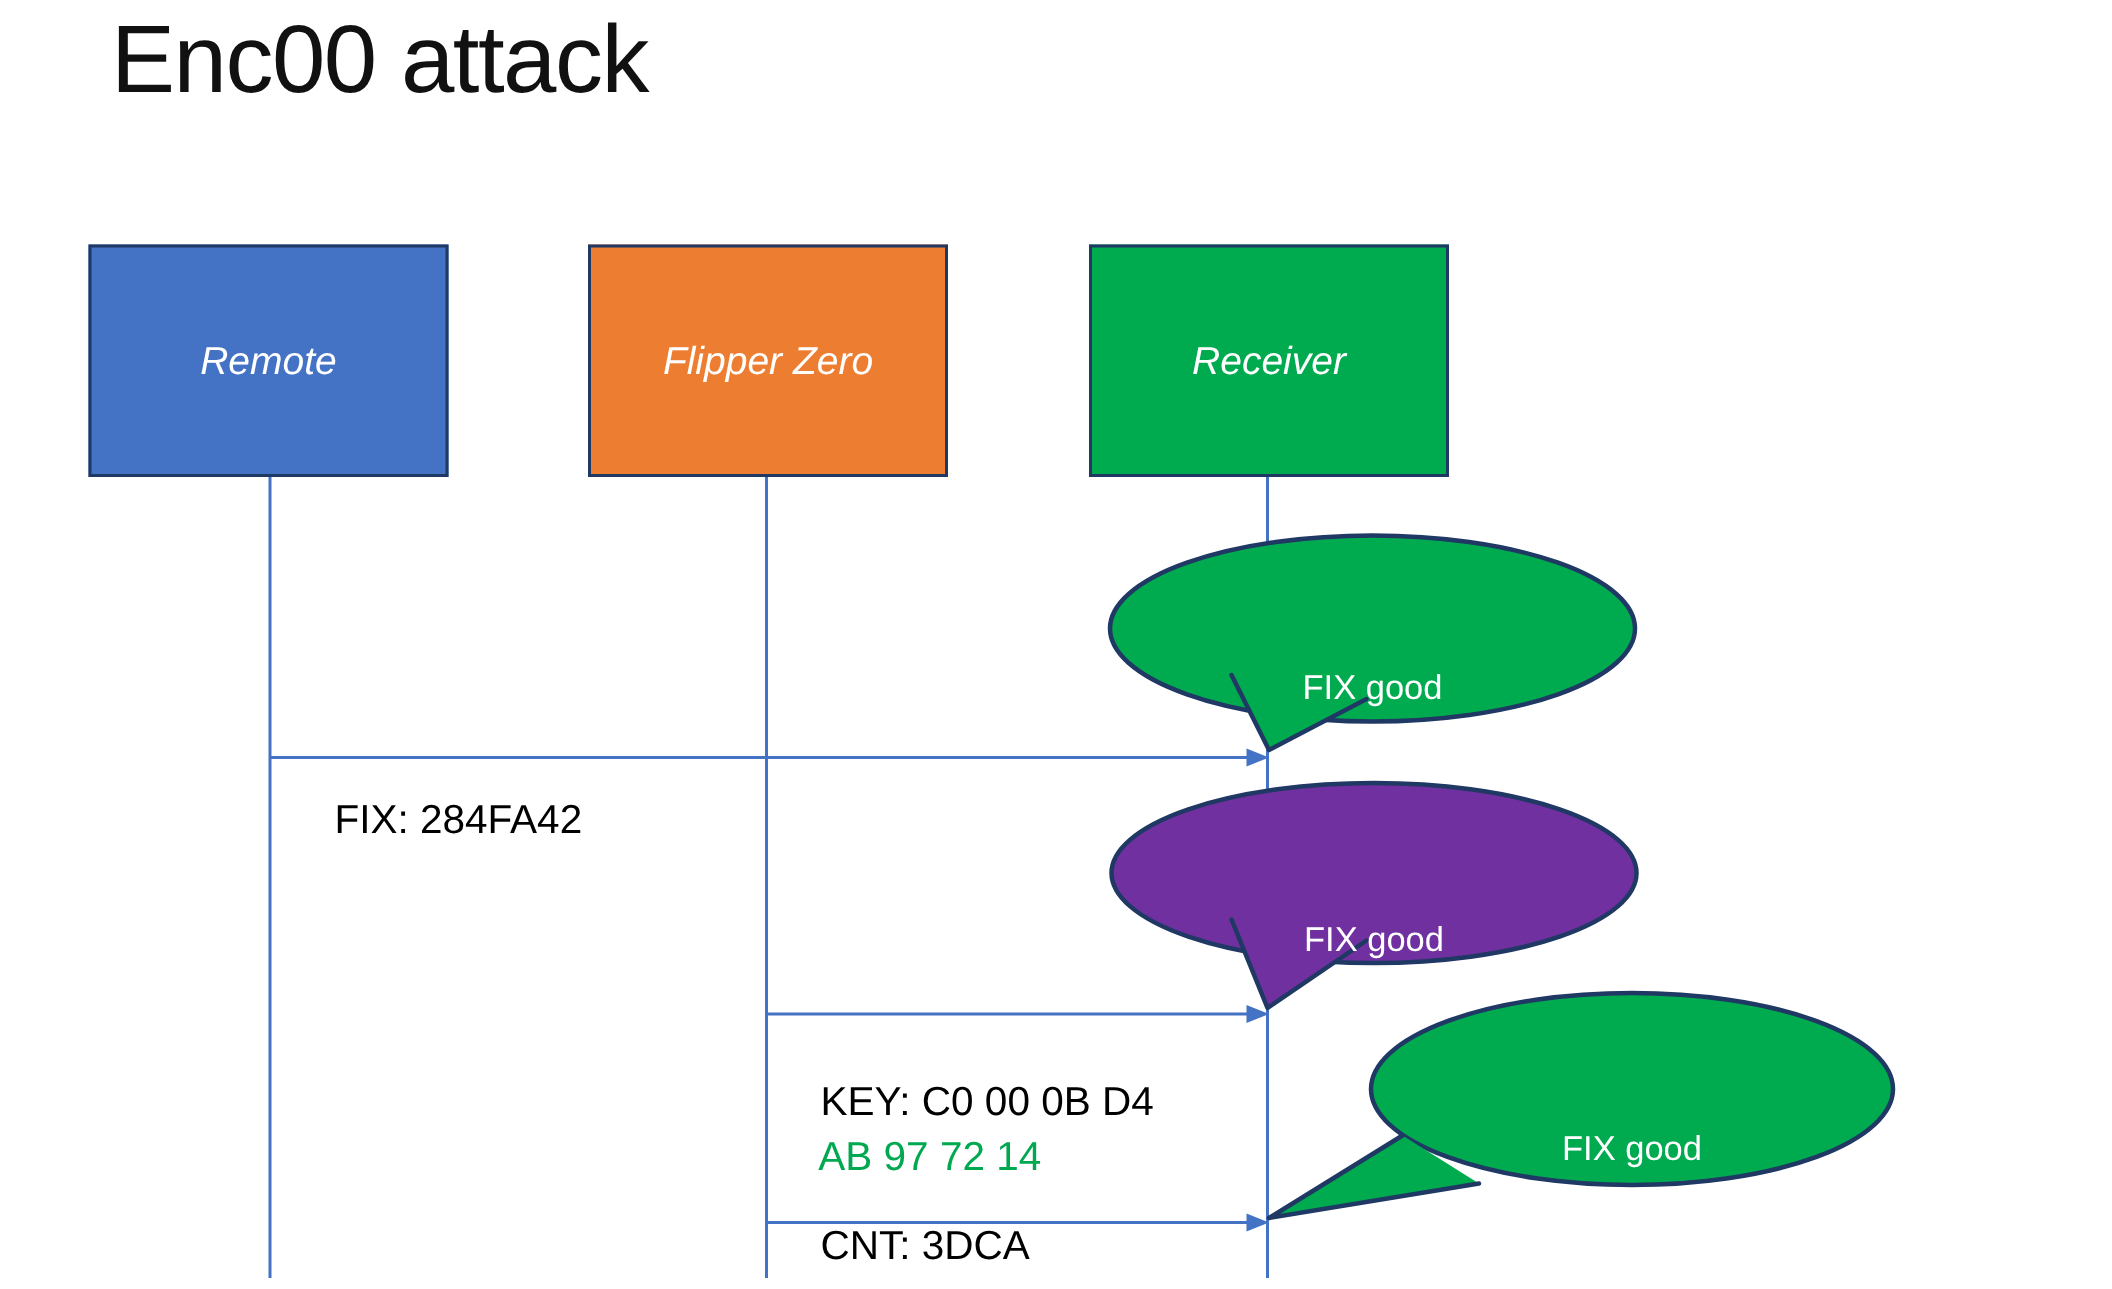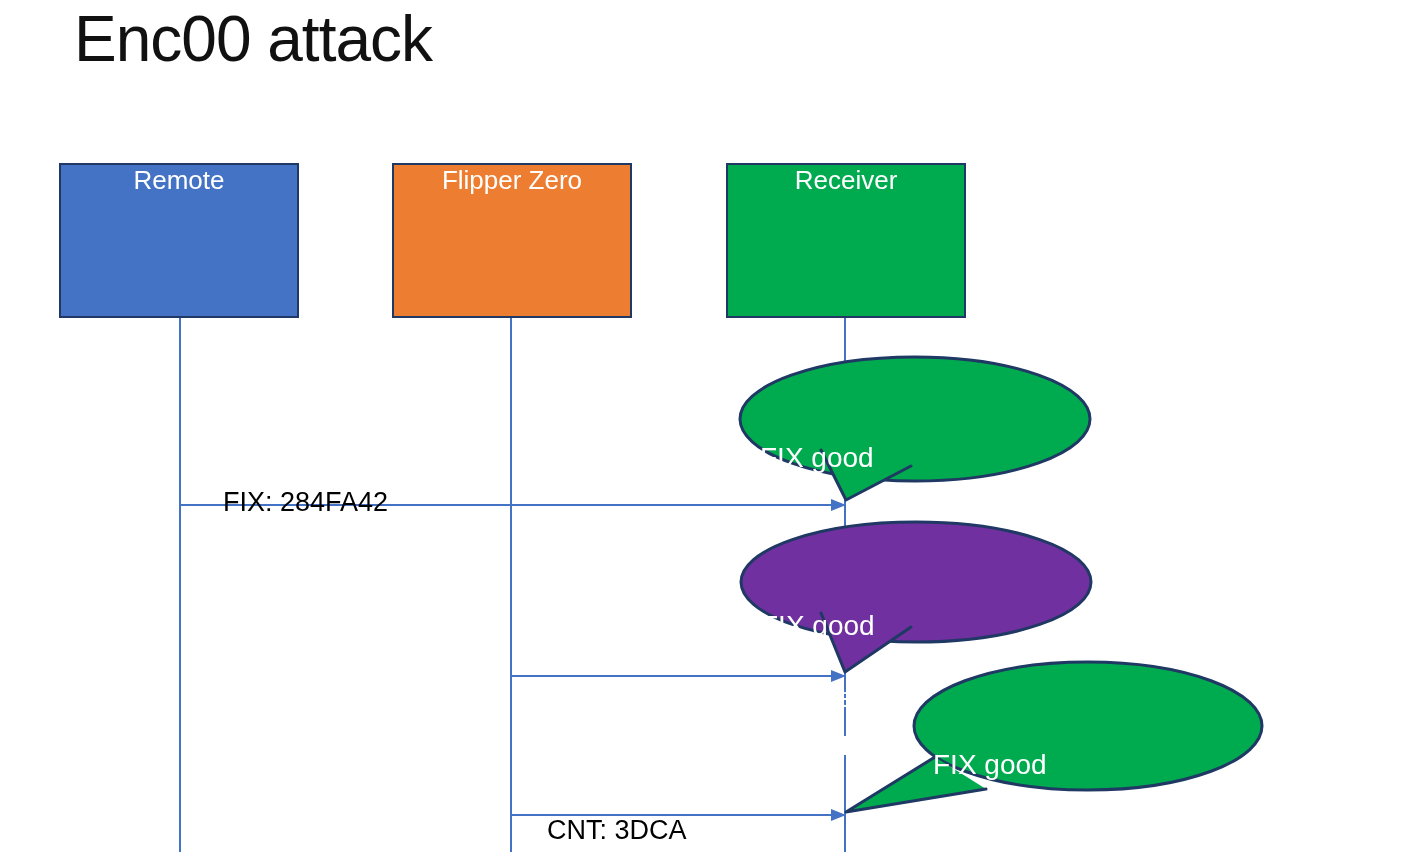--- a/index.html
+++ b/index.html
@@ -7,41 +7,41 @@
     position:relative;width:1408px;height:859px;background:#fff;overflow:hidden;
     font-family:"Liberation Sans", sans-serif;color:#000;
   }
   .title{
     position:absolute;left:74px;top:2px;font-size:64px;font-weight:300;
     letter-spacing:-1px;color:#111;
   }
   .actor{
     position:absolute;top:163px;width:240px;height:155px;
     border:2.5px solid #1F3864;box-sizing:border-box;
-    display:flex;justify-content:center;
-    color:#fff;font-size:26px;
+    display:flex;align-items:center;justify-content:center;
+    color:#fff;font-size:26px;font-style:italic;
   }
   .lifeline{position:absolute;top:318px;height:534px;width:2px;}
   .mline{position:absolute;height:2px;}
   .ahead{
     position:absolute;width:0;height:0;
     border-top:6px solid transparent;border-bottom:6px solid transparent;
     border-left:15px solid #4472C4;
   }
   .mlabel{position:absolute;font-size:27px;line-height:37px;white-space:pre;}
   .seg[data-color="black"]{color:#000;}
   .seg[data-color="red-bold"]{color:#E8251C;font-weight:700;}
   .seg[data-color="green-bold"]{color:#00A84F;font-weight:700;}
   .seg[data-color="green"]{color:#00A84F;}
   .bubble-svg{position:absolute;overflow:visible;}
   .bubble-ellipse{stroke:#1F3864;stroke-width:3;}
   .bubble-tail{stroke:#1F3864;stroke-width:3;stroke-linejoin:round;stroke-linecap:round;}
   .btext{
-    position:absolute;width:310px;color:#fff;
-    font-size:28px;line-height:40px;white-space:pre;
+    position:absolute;width:310px;text-align:center;color:#fff;
+    font-size:23px;line-height:40px;white-space:pre;
   }
 </style>
 </head>
 <body>
 
 <div class="canvas">
 
   <div class="title">Enc00 attack</div>
 
   <div class="actor" style="left: 59px; background: rgb(68, 114, 196);">
@@ -53,26 +53,30 @@
   <div class="actor" style="left: 726px; background: rgb(0, 171, 80);">
     <span>Receiver</span>
   </div>
 
   <div class="lifeline" style="left: 179px; background: rgb(68, 114, 196);"></div>
   <div class="lifeline" style="left: 510px; background: rgb(68, 114, 196);"></div>
   <div class="lifeline" style="left: 844px; background: rgb(68, 114, 196);"></div>
 
   <div class="mline" style="left: 180px; top: 504px; width: 654px; background: rgb(68, 114, 196);"></div>
   <div class="ahead" style="left: 831px; top: 499px; border-left-color: rgb(68, 114, 196);"></div>
-  <div class="mlabel" style="left:193px;top:447px">
+  <div class="mlabel" style="left:193px;top:491px">
     <span class="seg" data-color="black">FIX: 284FA42</span>
   </div>
 
   <div class="mline" style="left: 511px; top: 675px; width: 323px; background: rgb(68, 114, 196);"></div>
   <div class="ahead" style="left: 831px; top: 670px; border-left-color: rgb(68, 114, 196);"></div>
+  <div class="mlabel" style="left:517px;top:679px">
+    <span class="seg" data-color="black">KEY: C0 00 0B D4 </span>
+    <span class="seg" data-color="green">AB 97 72 14</span>
+  </div>
 
   <div class="mline" style="left: 511px; top: 814px; width: 323px; background: rgb(68, 114, 196);"></div>
   <div class="ahead" style="left: 831px; top: 809px; border-left-color: rgb(68, 114, 196);"></div>
   <div class="mlabel" style="left:517px;top:775px">
     <span class="seg" data-color="black">CNT: 3DCA</span>
   </div>
   <div class="mlabel" style="left:517px;top:817px">
     <span class="seg" data-color="black">KEY: C0 02 8A 33 </span>
     
   </div>

